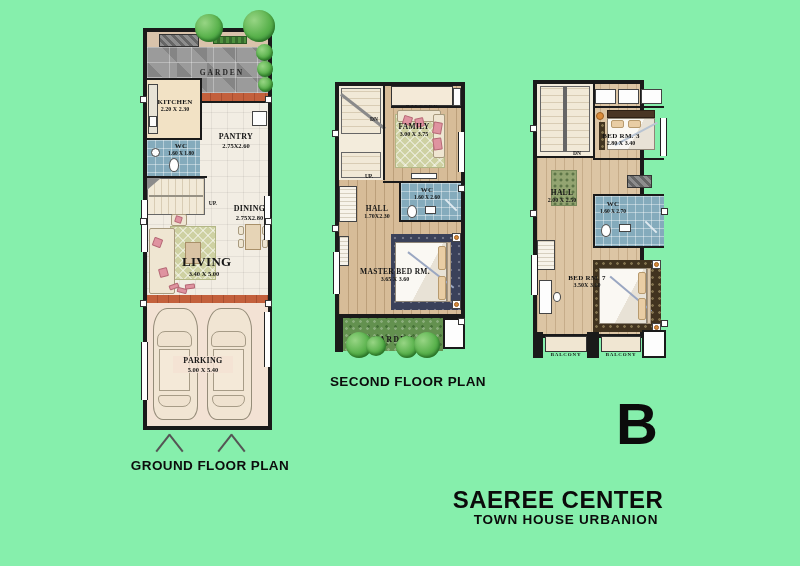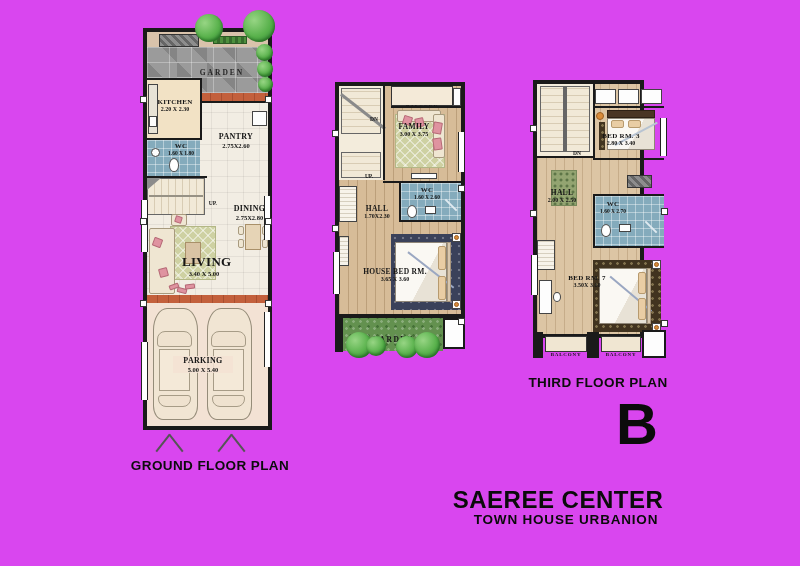--- a/index.html
+++ b/index.html
@@ -1,16 +1,16 @@
 <!DOCTYPE html>
 <html><head>
 <meta charset="utf-8">
 <style>
   html,body{margin:0;padding:0;background:#fff;}
-  #canvas{position:relative;width:800px;height:566px;background:#d946ef;overflow:hidden;
+  #canvas{position:relative;width:800px;height:566px;background:#86efac;overflow:hidden;
           font-family:"Liberation Serif",serif;color:#141414;}
   .abs{position:absolute;box-sizing:border-box;}
   .plan{position:absolute;box-sizing:border-box;border:4px solid #1a1a1a;}
   .tile{background-image:linear-gradient(rgba(0,0,0,.06) 1px,transparent 1px),
         linear-gradient(90deg,rgba(0,0,0,.06) 1px,transparent 1px);
         background-size:16px 16px;background-color:#f2ede3;}
   .wood{background-image:linear-gradient(90deg,rgba(120,85,45,.28) 1px,transparent 1px);
         background-size:9px 100%;background-color:#d7bc98;}
   .wood3{background-image:linear-gradient(90deg,rgba(120,85,45,.22) 1px,transparent 1px);
         background-size:9px 100%;background-color:#dcc5a4;}
@@ -226,35 +226,36 @@
     </div>
     <div class="abs" style="left:108px;top:156px;width:4px;height:60px;background:#d8c6ae;border:1px solid #a7957c;"></div>
     <div class="abs pillow" style="left:99px;top:160px;width:8px;height:24px;"></div>
     <div class="abs pillow" style="left:99px;top:190px;width:8px;height:24px;"></div>
     <div class="abs whitebox" style="left:113px;top:147px;width:9px;height:9px;"></div>
     <div class="abs orange" style="left:115px;top:149px;width:5px;height:5px;"></div>
     <div class="abs whitebox" style="left:113px;top:214px;width:9px;height:9px;"></div>
     <div class="abs orange" style="left:115px;top:216px;width:5px;height:5px;"></div>
     <div class="abs hatch" style="left:0;top:150px;width:10px;height:30px;"></div>
     <div class="abs room-label" style="left:21px;top:181px;width:70px;">
-      <span class="rn" style="font-size:7.5px;">HOUSE BED RM.</span>
+      <span class="rn" style="font-size:7.5px;">MASTER BED RM.</span>
       <span class="rd" style="font-size:6px;">3.65 X 3.60</span>
     </div>
   </div>
 
   <div class="abs wall" style="left:335px;top:318px;width:8px;height:34px;"></div>
   <div class="abs grass" style="left:343px;top:318px;width:100px;height:33px;"></div>
   <div class="abs room-label" style="left:360px;top:327px;width:66px;">
     <span style="font-size:7.5px;letter-spacing:1.5px;font-weight:bold;">GARDEN</span>
   </div>
   <div class="abs whitebox" style="left:443px;top:318px;width:22px;height:31px;border:2px solid #1a1a1a;"></div>
   <div class="abs tree" style="left:346px;top:332px;width:26px;height:26px;"></div>
   <div class="abs tree" style="left:366px;top:336px;width:20px;height:20px;"></div>
   <div class="abs tree" style="left:396px;top:336px;width:22px;height:22px;"></div>
   <div class="abs tree" style="left:414px;top:332px;width:26px;height:26px;"></div>
+  <div class="abs floor-label" style="left:308px;top:374px;width:200px;">SECOND FLOOR PLAN</div>
 
   <div class="plan wood3" style="left:533px;top:80px;width:111px;height:258px;">
 
     <div class="abs" style="left:0;top:0;width:56px;height:74px;background:#f3ecdc;"></div>
     <div class="abs stairsH" style="left:3px;top:2px;width:24px;height:66px;"></div>
     <div class="abs stairsH" style="left:29px;top:2px;width:24px;height:66px;"></div>
     <div class="abs" style="left:27px;top:2px;width:2px;height:66px;background:#666;"></div>
     <div class="abs room-label" style="left:30px;top:56px;width:20px;">
       <span style="font-size:5.5px;font-weight:bold;">DN</span>
     </div>
@@ -324,21 +325,20 @@
   <div class="abs" style="left:545px;top:336px;width:42px;height:16px;background:#f0e6d2;border:1px solid #333;"></div>
   <div class="abs room-label" style="left:545px;top:341px;width:42px;">
     <span style="font-size:5px;letter-spacing:.8px;font-weight:bold;">BALCONY</span>
   </div>
   <div class="abs wall" style="left:587px;top:332px;width:12px;height:26px;"></div>
   <div class="abs" style="left:601px;top:336px;width:40px;height:16px;background:#f0e6d2;border:1px solid #333;"></div>
   <div class="abs room-label" style="left:601px;top:341px;width:40px;">
     <span style="font-size:5px;letter-spacing:.8px;font-weight:bold;">BALCONY</span>
   </div>
   <div class="abs whitebox" style="left:642px;top:330px;width:24px;height:28px;border:2px solid #1a1a1a;"></div>
-  <div class="abs floor-label" style="left:498px;top:375px;width:200px;">THIRD FLOOR PLAN</div>
 
   <div class="abs winV" style="left:141px;top:200px;width:7px;height:52px;"></div>
   <div class="abs winV" style="left:264px;top:196px;width:7px;height:44px;"></div>
   <div class="abs winV" style="left:141px;top:342px;width:7px;height:58px;"></div>
   <div class="abs winV" style="left:264px;top:312px;width:7px;height:55px;"></div>
   <div class="abs winV" style="left:333px;top:252px;width:7px;height:42px;"></div>
   <div class="abs winV" style="left:458px;top:132px;width:7px;height:40px;"></div>
   <div class="abs winV" style="left:531px;top:255px;width:7px;height:40px;"></div>
   <div class="abs winV" style="left:660px;top:118px;width:7px;height:38px;"></div>
 

